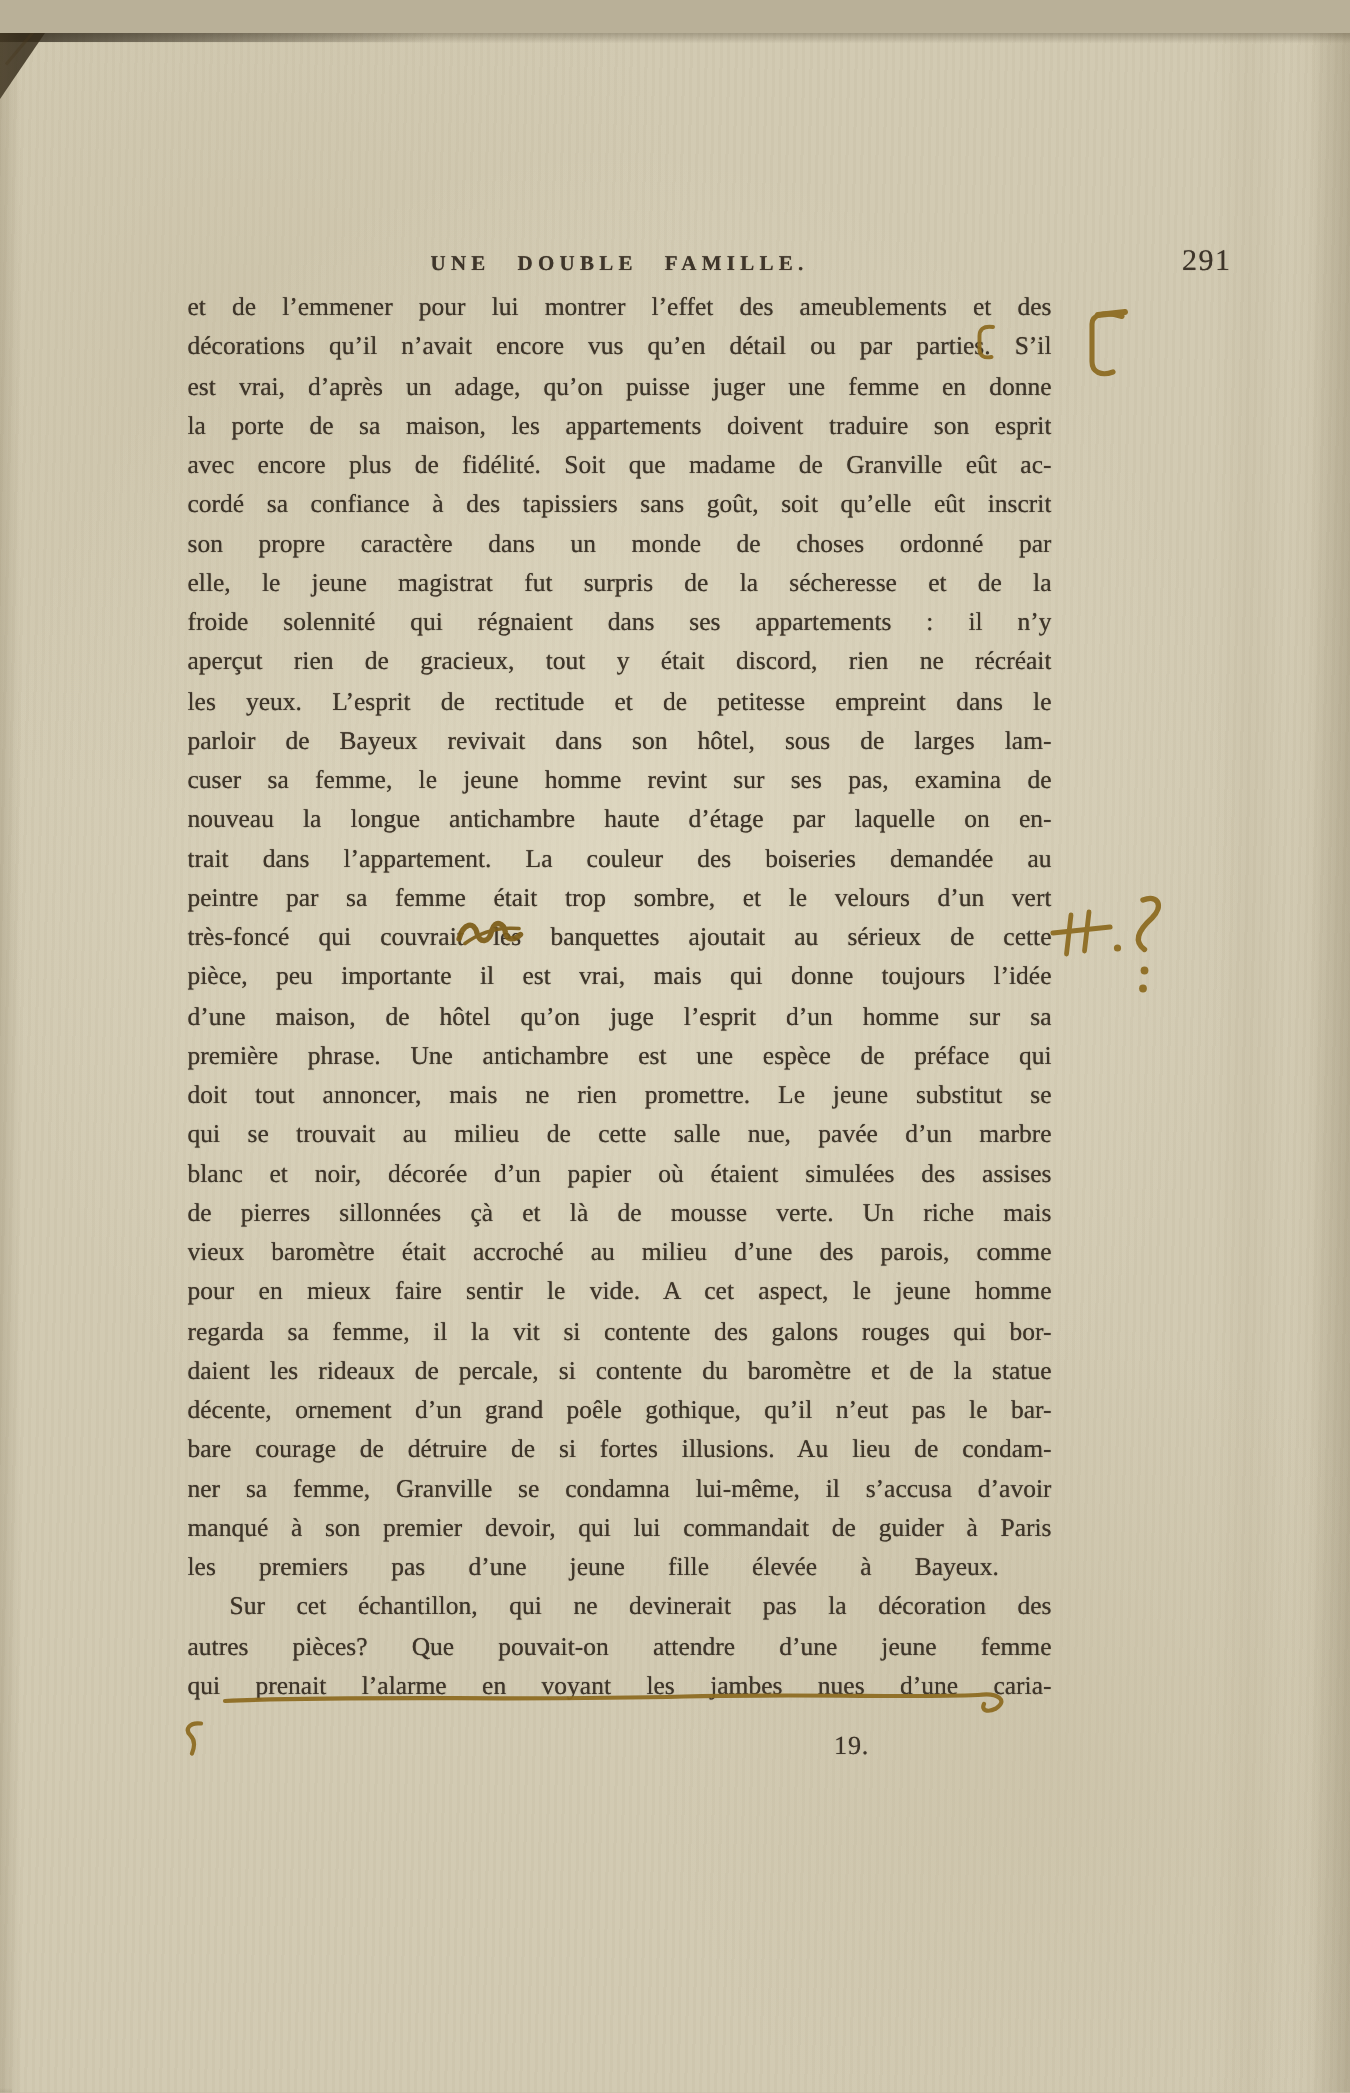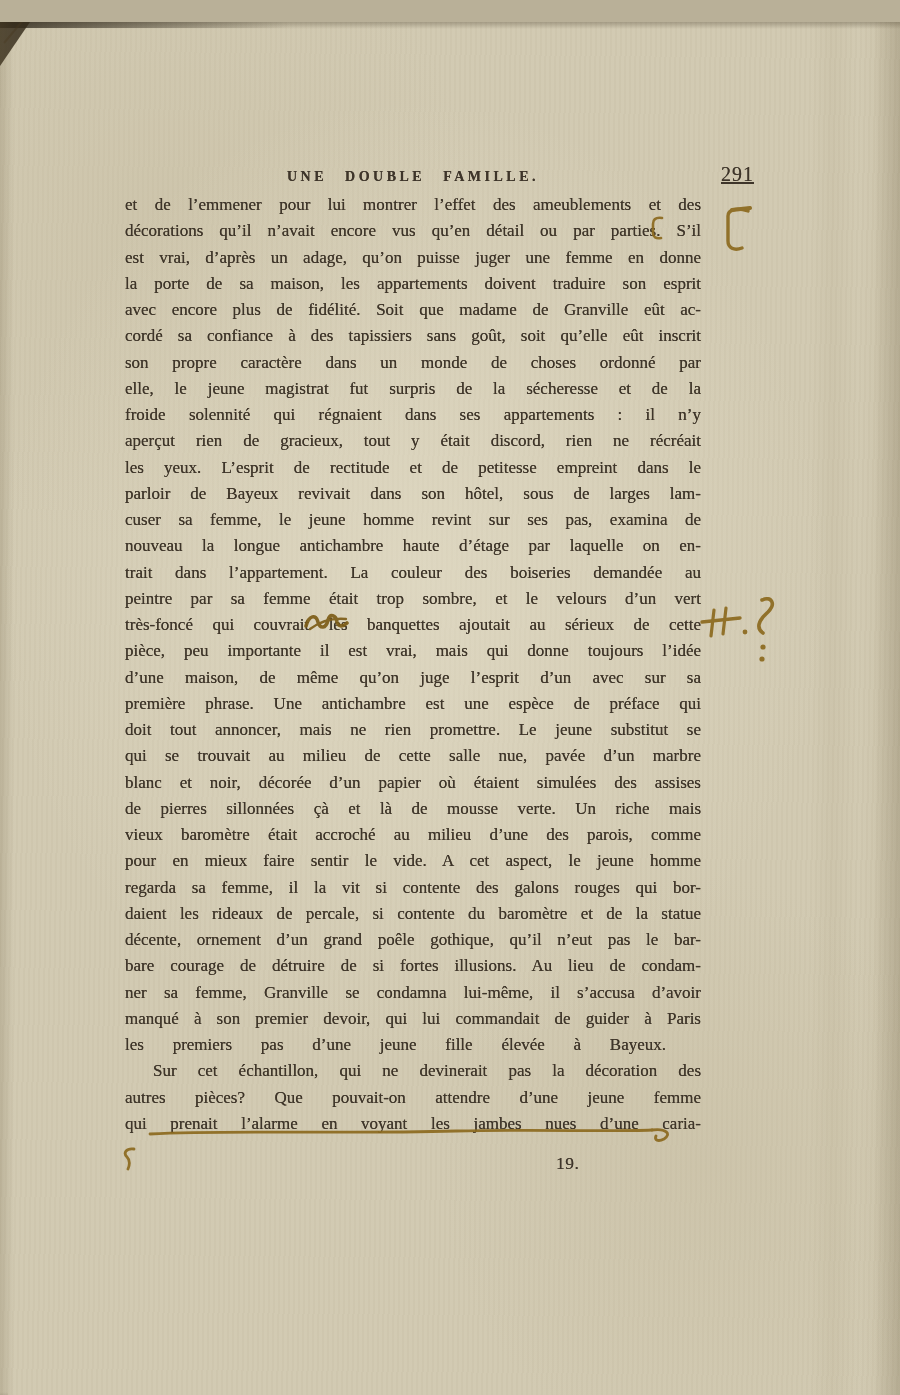--- a/index.html
+++ b/index.html
@@ -19,23 +19,22 @@
   }
 
   
   .header-row{ position:absolute; left:125px; top:143px; width:576px; height:24px; color:#3e352a; }
   .running-title{
     position:absolute; left:0; right:0; text-align:center; top:4px;
     font-size:14px; font-weight:bold; letter-spacing:3.5px; word-spacing:11px;
     text-shadow:0 0 0.5px rgba(62,53,42,0.8);
   }
   .page-number{
-    position:absolute; left:596px; top:-2px; font-size:20px; letter-spacing:1px;
+    position:absolute; left:663px; top:-2px; font-size:20px; letter-spacing:1px;
     text-shadow:0 0 0.5px rgba(62,53,42,0.8);
-    text-decoration:underline;
   }
 
   .textblock{
     position:absolute; left:125px; top:170px; width:576px;
     color:#3e352a; font-size:17px;
     text-shadow:0 0 0.6px rgba(60,49,34,0.85);
   }
   .line{
     height:26.25px; line-height:26.25px; overflow:hidden;
     text-align:justify;
@@ -98,21 +97,21 @@
     <div class="line">froide solennité qui régnaient dans ses appartements : il n’y</div>
     <div class="line">aperçut rien de gracieux, tout y était discord, rien ne récréait</div>
     <div class="line">les yeux. L’esprit de rectitude et de petitesse empreint dans le</div>
     <div class="line">parloir de Bayeux revivait dans son hôtel, sous de larges lam-</div>
     <div class="line">cuser sa femme, le jeune homme revint sur ses pas, examina de</div>
     <div class="line">nouveau la longue antichambre haute d’étage par laquelle on en-</div>
     <div class="line">trait dans l’appartement. La couleur des boiseries demandée au</div>
     <div class="line">peintre par sa femme était trop sombre, et le velours d’un vert</div>
     <div class="line">très-foncé qui couvrait les banquettes ajoutait au sérieux de cette</div>
     <div class="line">pièce, peu importante il est vrai, mais qui donne toujours l’idée</div>
-    <div class="line">d’une maison, de même qu’on juge l’esprit d’un avec sur sa</div>
+    <div class="line">d’une maison, de hôtel qu’on juge l’esprit d’un homme sur sa</div>
     <div class="line">première phrase. Une antichambre est une espèce de préface qui</div>
     <div class="line">doit tout annoncer, mais ne rien promettre. Le jeune substitut se</div>
     <div class="line">qui se trouvait au milieu de cette salle nue, pavée d’un marbre</div>
     <div class="line">blanc et noir, décorée d’un papier où étaient simulées des assises</div>
     <div class="line">de pierres sillonnées çà et là de mousse verte. Un riche mais</div>
     <div class="line">vieux baromètre était accroché au milieu d’une des parois, comme</div>
     <div class="line">pour en mieux faire sentir le vide. A cet aspect, le jeune homme</div>
     <div class="line">regarda sa femme, il la vit si contente des galons rouges qui bor-</div>
     <div class="line">daient les rideaux de percale, si contente du baromètre et de la statue</div>
     <div class="line">décente, ornement d’un grand poêle gothique, qu’il n’eut pas le bar-</div>

